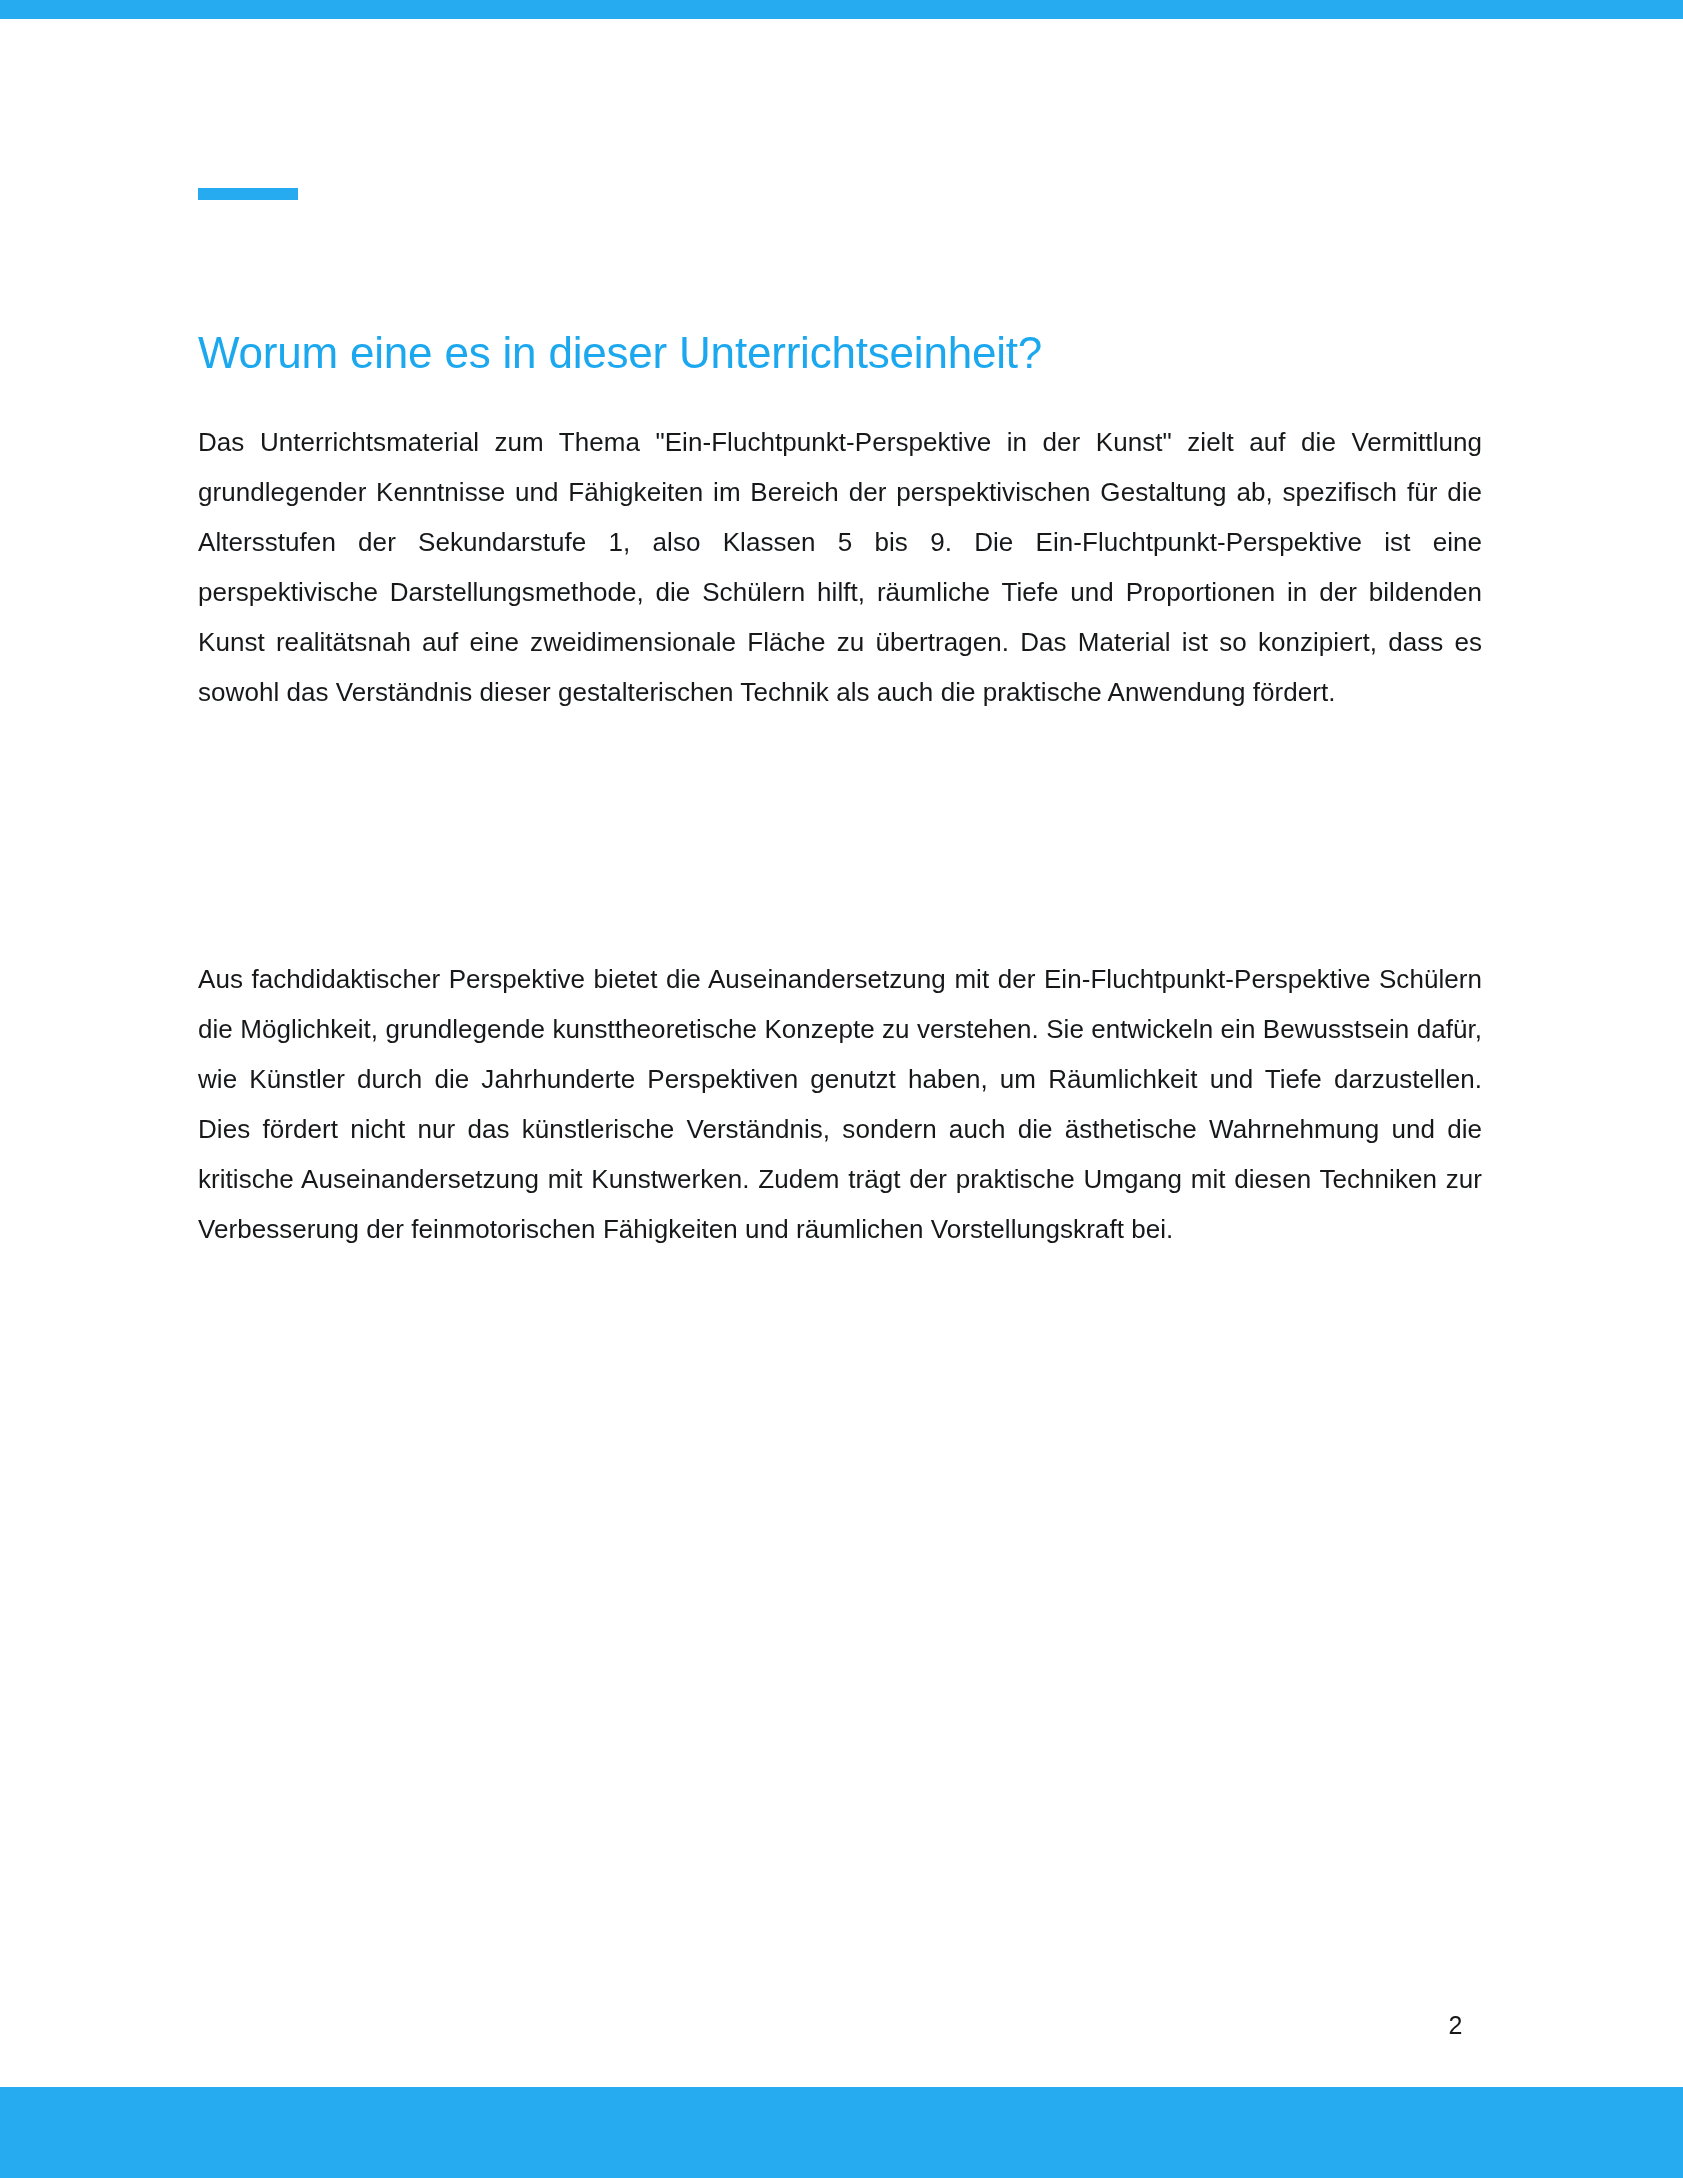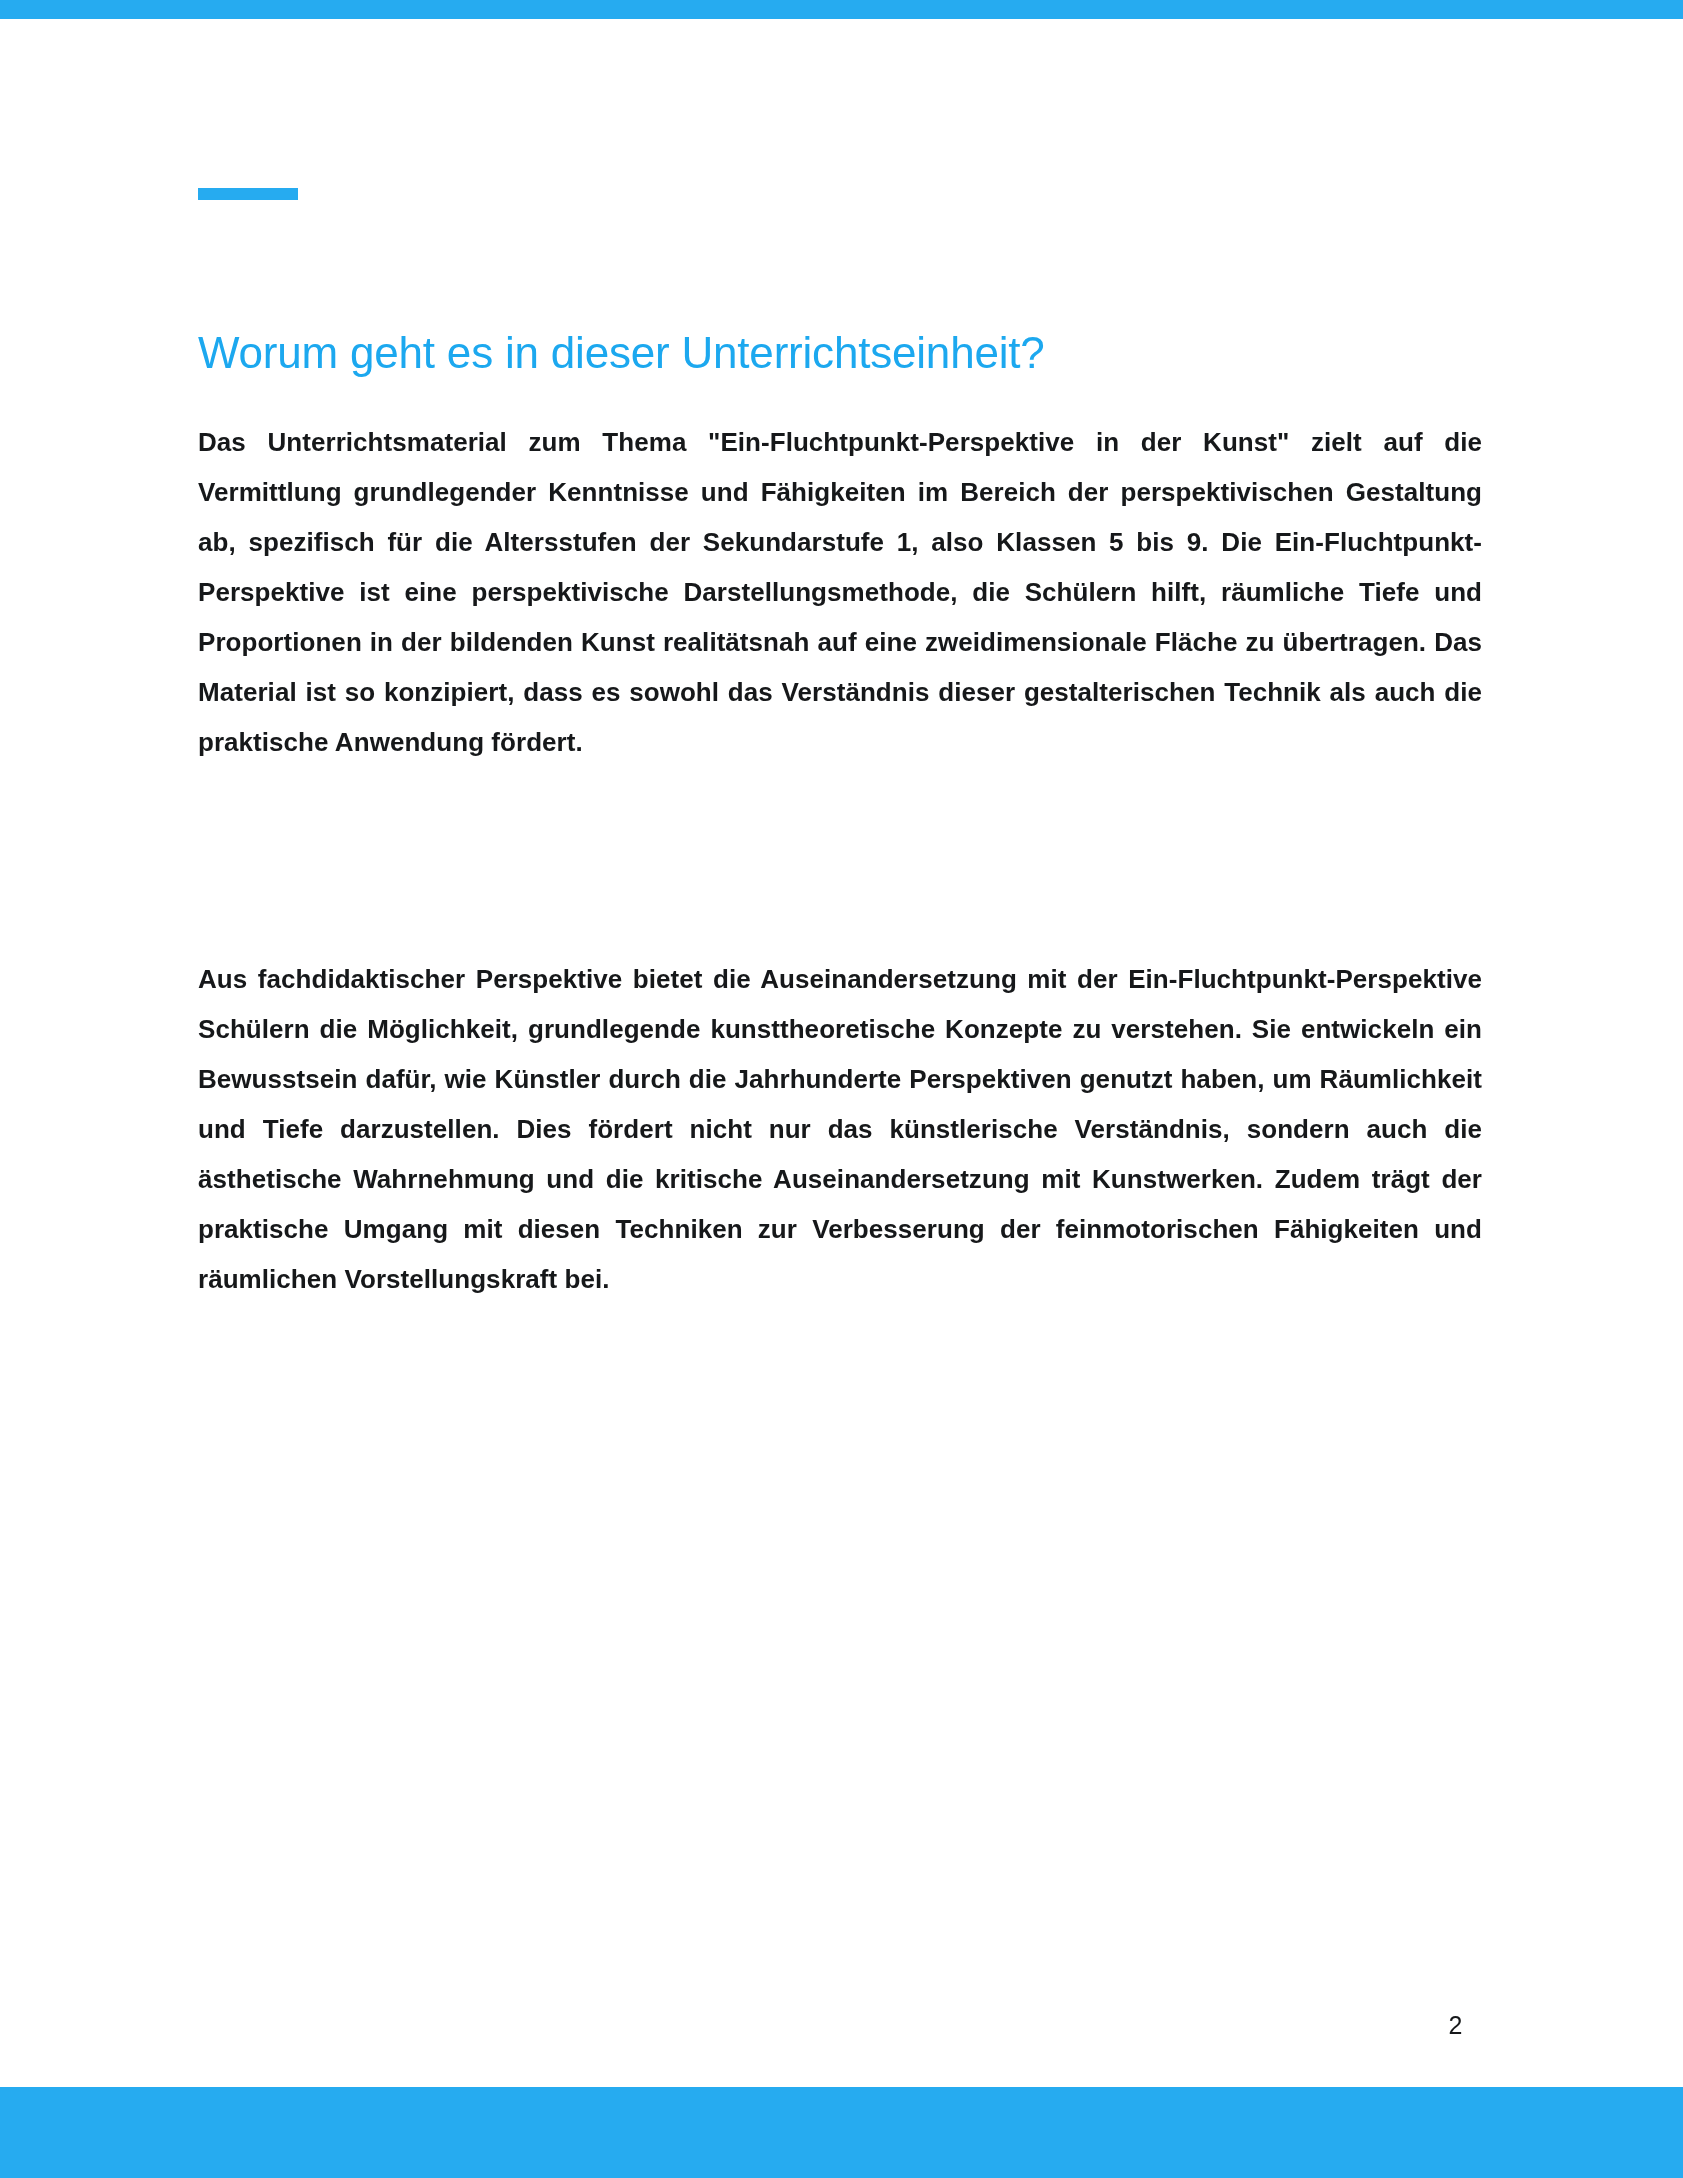--- a/index.html
+++ b/index.html
@@ -59,21 +59,20 @@
   .prose {
     position: absolute;
     left: 198px;
     width: 1284px;
     font-size: 26px;
     line-height: 50px;
     color: #16181a;
     text-align: justify;
     text-justify: inter-word;
     letter-spacing: 0.05px;
-    font-weight: bold;
   }
   .prose.p1 { top: 391px; }
   .prose.p2 { top: 928px; }
 
   .page-number {
     position: absolute;
     left: 1426px;
     top: 2010px;
     width: 59px;
     text-align: center;
@@ -82,21 +81,21 @@
     color: #16181a;
   }
 </style>
 </head>
 <body>
 
 <div class="bar-top"></div>
 
 <div class="accent-rule"></div>
 
-<h1 class="section-heading">Worum geht es in dieser Unterrichtseinheit?</h1>
+<h1 class="section-heading">Worum eine es in dieser Unterrichtseinheit?</h1>
 
 <p class="prose p1">Das Unterrichtsmaterial zum Thema "Ein-Fluchtpunkt-Perspektive in der Kunst" zielt auf die Vermittlung grundlegender Kenntnisse und Fähigkeiten im Bereich der perspektivischen Gestaltung ab, spezifisch für die Altersstufen der Sekundarstufe 1, also Klassen 5 bis 9. Die Ein-Fluchtpunkt-Perspektive ist eine perspektivische Darstellungsmethode, die Schülern hilft, räumliche Tiefe und Proportionen in der bildenden Kunst realitätsnah auf eine zweidimensionale Fläche zu übertragen. Das Material ist so konzipiert, dass es sowohl das Verständnis dieser gestalterischen Technik als auch die praktische Anwendung fördert.</p>
 
 <p class="prose p2">Aus fachdidaktischer Perspektive bietet die Auseinandersetzung mit der Ein-Fluchtpunkt-Perspektive Schülern die Möglichkeit, grundlegende kunsttheoretische Konzepte zu verstehen. Sie entwickeln ein Bewusstsein dafür, wie Künstler durch die Jahrhunderte Perspektiven genutzt haben, um Räumlichkeit und Tiefe darzustellen. Dies fördert nicht nur das künstlerische Verständnis, sondern auch die ästhetische Wahrnehmung und die kritische Auseinandersetzung mit Kunstwerken. Zudem trägt der praktische Umgang mit diesen Techniken zur Verbesserung der feinmotorischen Fähigkeiten und räumlichen Vorstellungskraft bei.</p>
 
 <div class="page-number">2</div>
 
 <div class="bar-bottom"></div>
 
 

